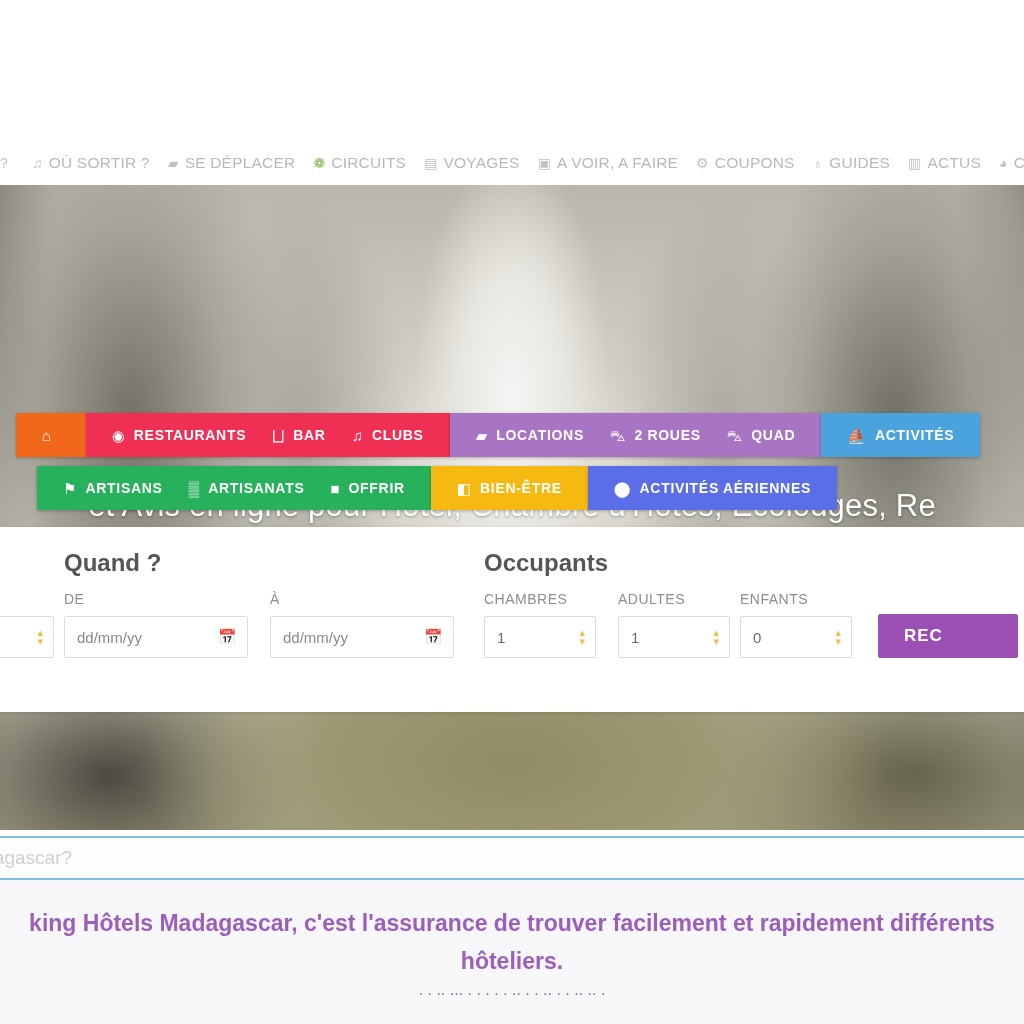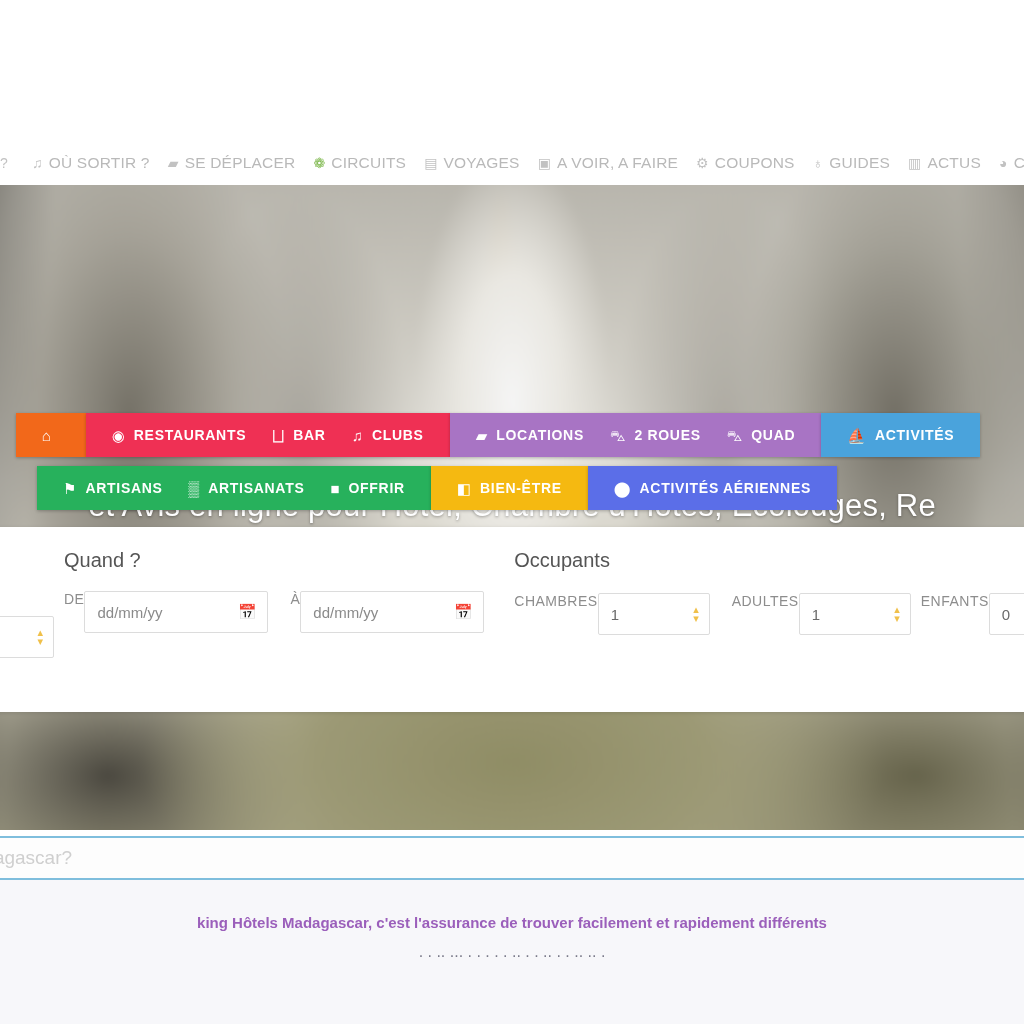--- a/index.html
+++ b/index.html
@@ -130,25 +130,25 @@
     position:absolute;
     top: 342px; left:-40px; right:-40px;
     background:#ffffff;
     height:185px;
     padding: 22px 0 0 0;
     box-shadow: 0 1px 4px rgba(0,0,0,0.12);
   }
   .sp-inner { display:flex; align-items:flex-start; padding-left:60px; gap:0px; }
   .sp-block { display:flex; flex-direction:column; }
   .sp-heading {
-    font-size:20px; color:#555; font-weight:400;
+    font-size:24px; color:#555; font-weight:700;
     margin-bottom:18px; height:24px;
   }
   .sp-fields { display:flex; align-items:flex-end; gap:10px; }
-  .sp-field { display:flex; flex-direction:row; }
+  .sp-field { display:flex; flex-direction:column; }
   .sp-sublabel {
     font-size:14px; color:#8d8d8d;
     letter-spacing:0.5px; text-transform:uppercase;
     margin-bottom:9px;
   }
   .ctl {
     position:relative;
     height:42px;
     border:1px solid #dcdcdc;
     background:#fff;
@@ -206,21 +206,21 @@
     margin-left:-80px;
   }
   .promo {
     background:#f7f7fa;
     padding-top:24px;
     height:160px;
     text-align:center;
   }
   .promo-line {
     color:#9b5fbb;
-    font-size:15px;
+    font-size:23px;
     font-weight:bold;
     line-height:38px;
     white-space:nowrap;
   }
   .promo-line.l2 { }
   .promo-cut {
     color:#7a7a8a;
     font-size:16px;
     line-height:20px;
     white-space:nowrap;
@@ -429,17 +429,18 @@
       </div>
     </div>
   </section>
 
   <section class="below">
     <div class="quest-bar">
       <span class="quest-text">tir à Madagascar?</span>
     </div>
     <div class="promo">
       <div class="promo-line">king Hôtels Madagascar, c'est l'assurance de trouver facilement et rapidement différents</div>
+      <div class="promo-line l2">hôteliers.</div>
       <div class="promo-cut">  .  .  ..    ...      .  .    .   .    .    ..         .         .       ..  .   .  ..  ..   .</div>
     </div>
   </section>
 
 </div>
 
 </body></html>

